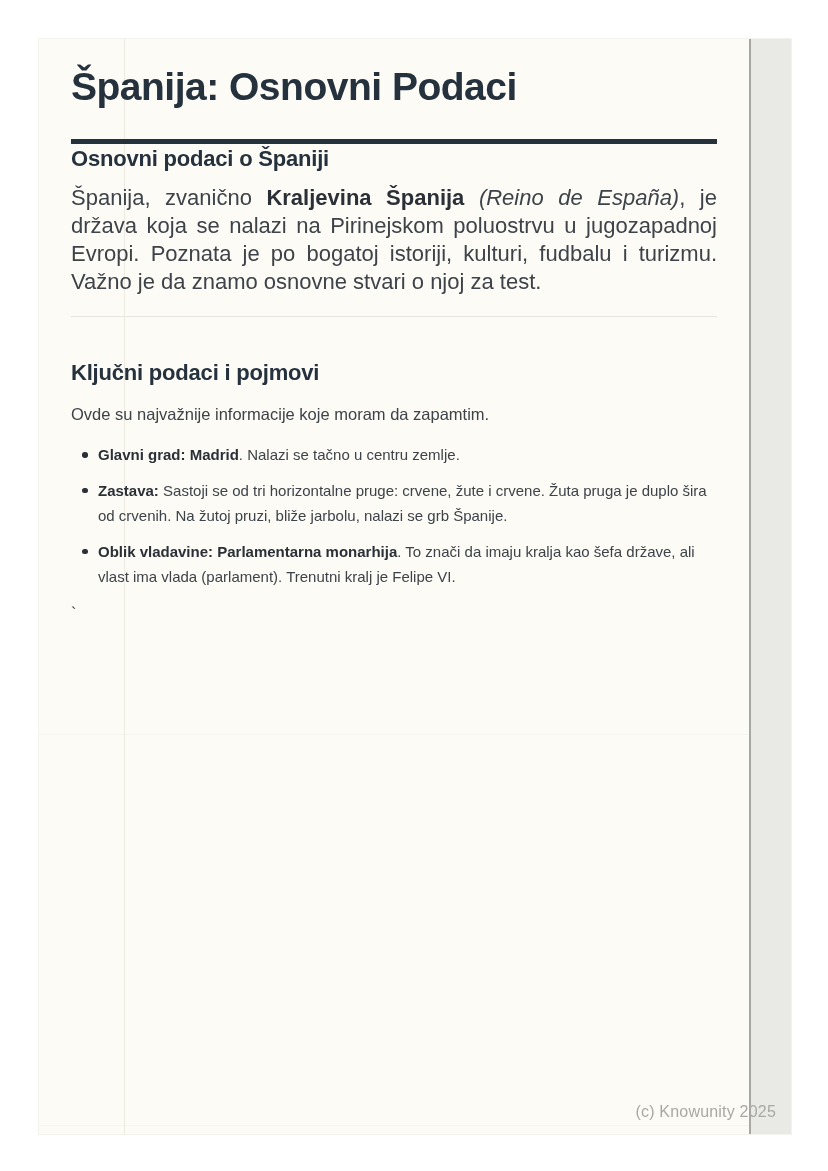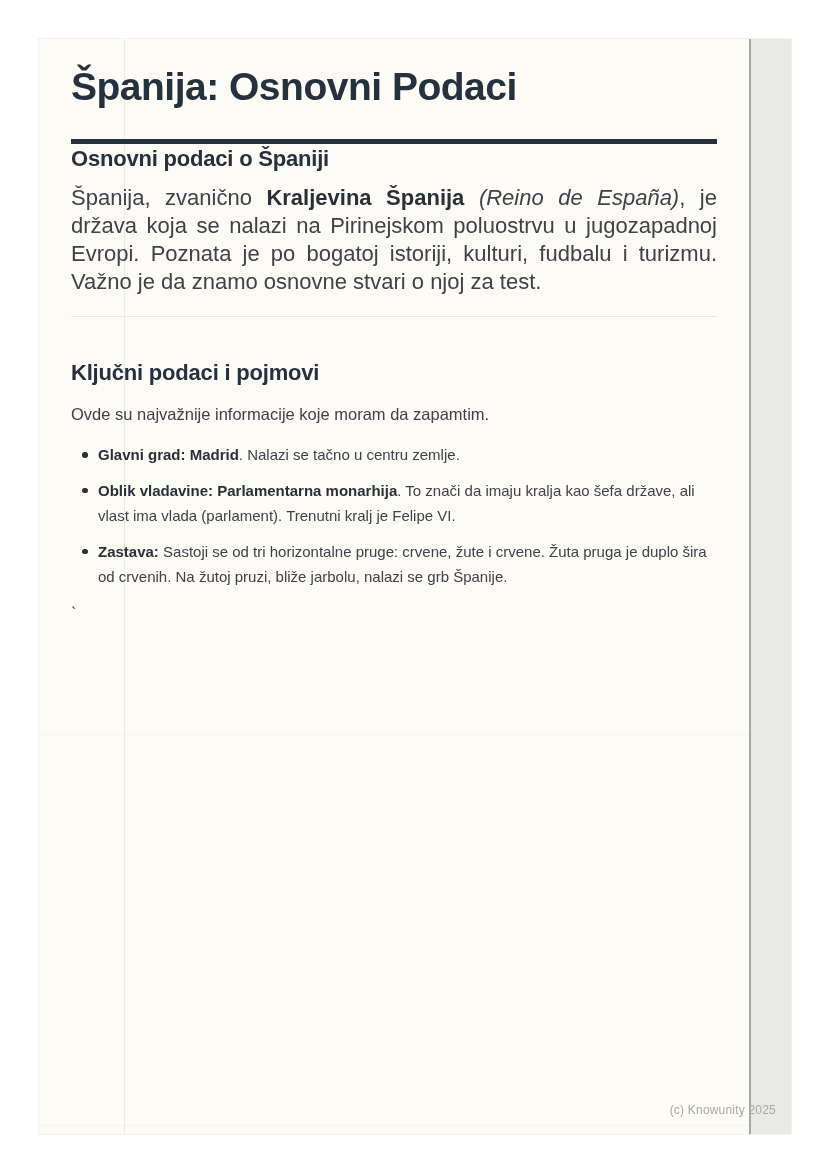--- a/index.html
+++ b/index.html
@@ -140,21 +140,21 @@
     margin: 0;
     font-size: 16px;
     line-height: 28px;
     color: var(--body-text, #3e4349);
   }
 
   .footer-note {
     position: absolute;
     top: 1064px;
     right: 15px;
-    font-size: 12px;
+    font-size: 16px;
     letter-spacing: 0.2px;
     color: var(--footer-text, #a9a8a4);
     z-index: 3;
   }
 </style>
 </head>
 <body>
 
 <div class="canvas">
   <div class="sheet">
@@ -170,22 +170,22 @@
       <h2 class="section-heading h2-a">Osnovni podaci o Španiji</h2>
       <p class="body-par"><span>Španija, zvanično </span><strong>Kraljevina Španija</strong><span> </span><em>(Reino de España)</em><span>, je država koja se nalazi na Pirinejskom poluostrvu u jugozapadnoj Evropi. Poznata je po bogatoj istoriji, kulturi, fudbalu i turizmu. Važno je da znamo osnovne stvari o njoj za test.</span></p>
 
       <hr class="section-divider">
 
       <h2 class="section-heading h2-b">Ključni podaci i pojmovi</h2>
       <p class="lead-par">Ovde su najvažnije informacije koje moram da zapamtim.</p>
 
       <ul class="facts">
           <li class="fact"><strong>Glavni grad: Madrid</strong><span>. Nalazi se tačno u centru zemlje.</span></li>
+          <li class="fact"><strong>Zastava:</strong><span> Sastoji se od tri horizontalne pruge: crvene, žute i crvene. Žuta pruga je duplo šira od crvenih. Na žutoj pruzi, bliže jarbolu, nalazi se grb Španije.</span></li>
           <li class="fact"><strong>Oblik vladavine: Parlamentarna monarhija</strong><span>. To znači da imaju kralja kao šefa države, ali vlast ima vlada (parlament). Trenutni kralj je Felipe VI.</span></li>
-          <li class="fact"><strong>Zastava:</strong><span> Sastoji se od tri horizontalne pruge: crvene, žute i crvene. Žuta pruga je duplo šira od crvenih. Na žutoj pruzi, bliže jarbolu, nalazi se grb Španije.</span></li>
         </ul>
 
       <p class="stray">`</p>
     </div>
 
     <div class="edge-strip"></div>
     <div class="footer-note">(c) Knowunity 2025</div>
 
   </div>
 </div>

